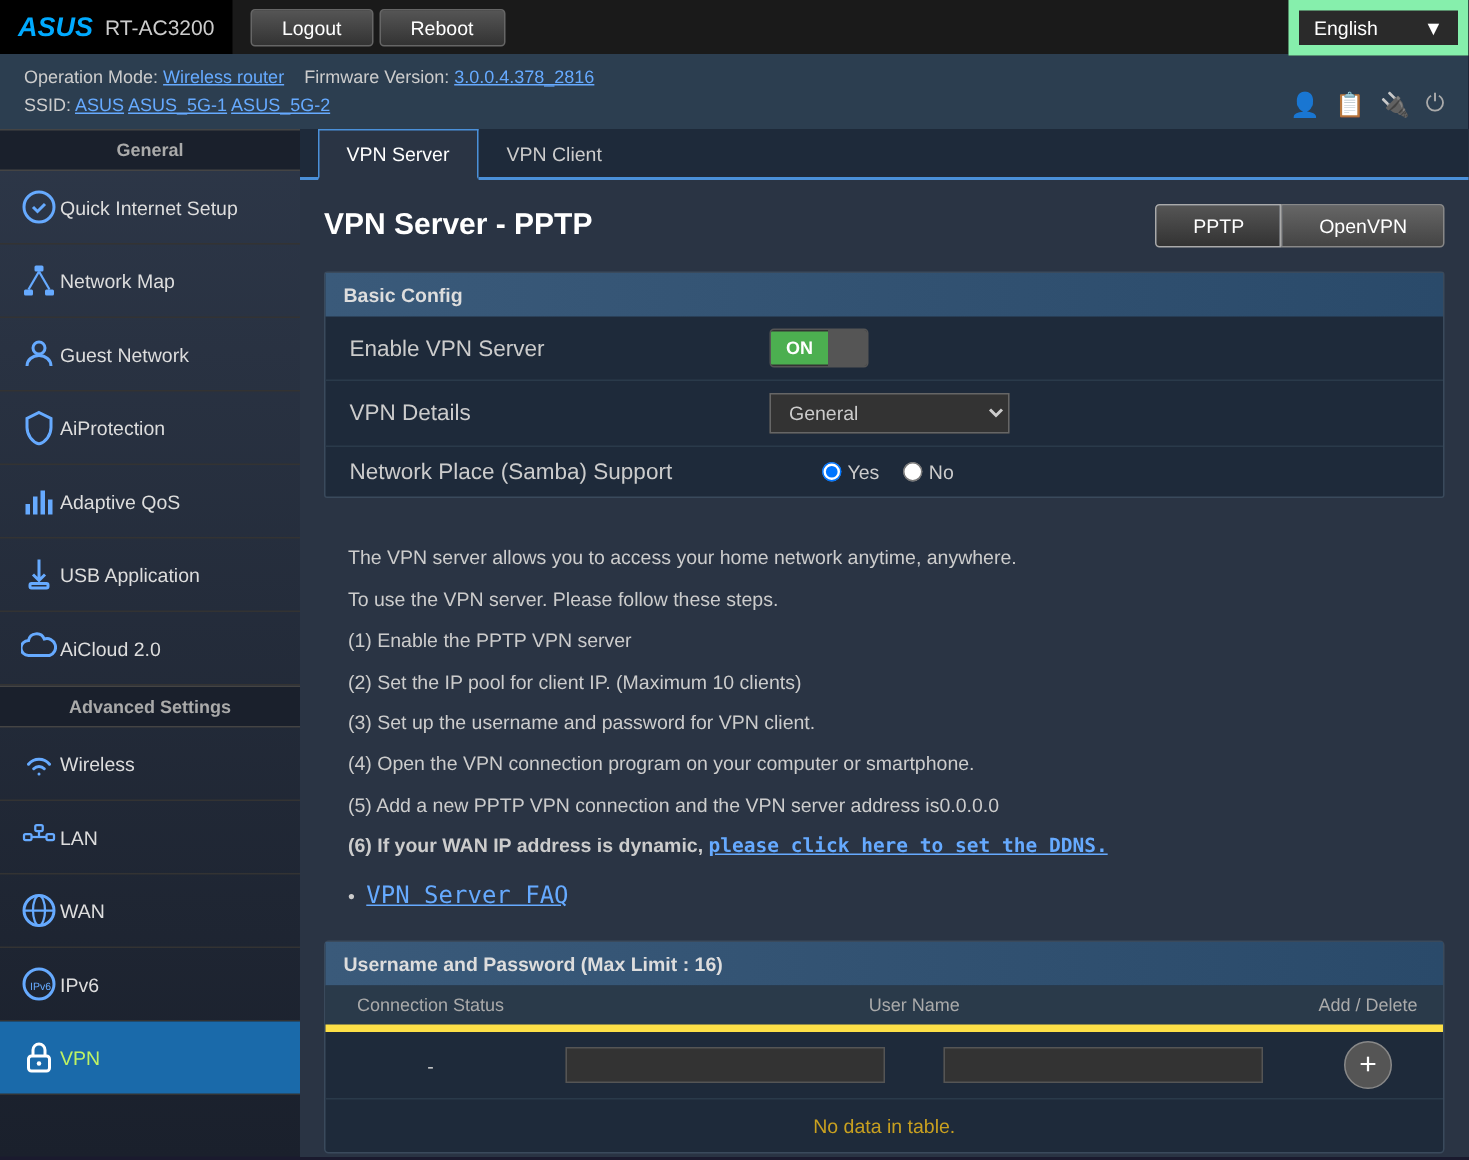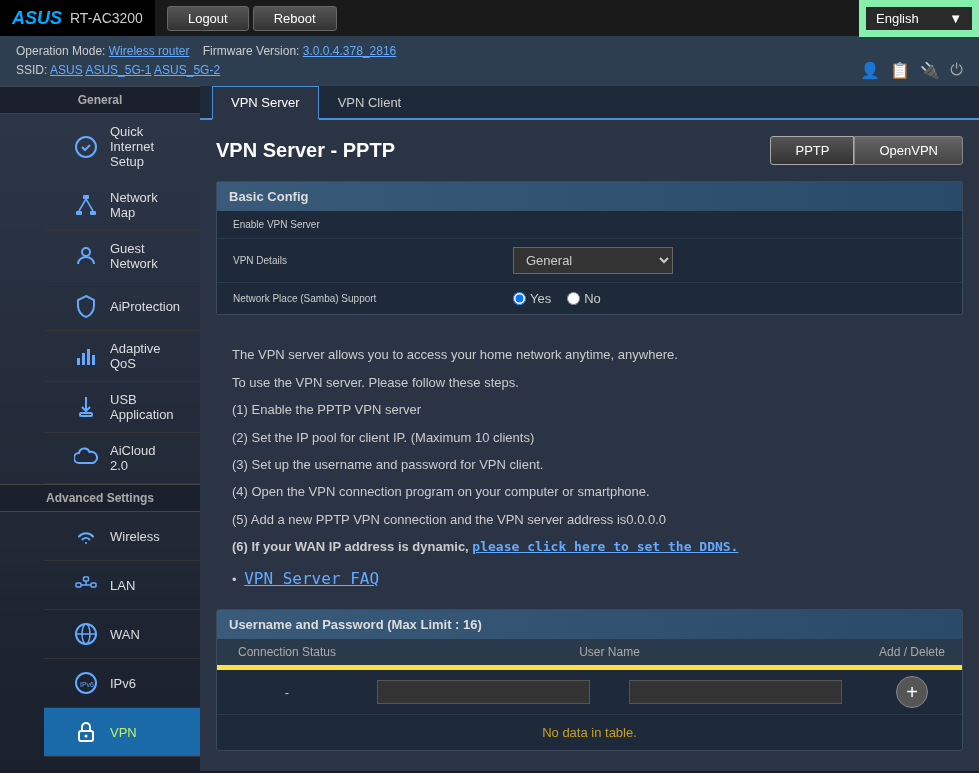--- a/index.html
+++ b/index.html
@@ -19,21 +19,21 @@
     .info-left { line-height: 1.6; }
     .info-left a { color: #6af; text-decoration: underline; }
     .info-icons { display: flex; gap: 10px; color: #aaa; font-size: 16px; }
 
     
     .main-layout { display: flex; height: calc(773px - 36px - 52px); }
 
     
     .sidebar { width: 200px; background: linear-gradient(to bottom, #2d3748, #1a202c); min-height: 100%; flex-shrink: 0; }
     .sidebar-title { color: #aaa; font-size: 12px; text-align: center; padding: 6px 0; background: #1a202c; border-top: 1px solid #444; border-bottom: 1px solid #444; font-weight: bold; }
-    .sidebar-item { display: flex; align-items: center; padding: 10px 28px; color: #ddd; cursor: pointer; font-size: 13px; gap: 10px; border-bottom: 1px solid #333; margin-left: 44px; }
+    .sidebar-item { display: flex; align-items: center; padding: 10px 12px; color: #ddd; cursor: pointer; font-size: 13px; border-bottom: 1px solid #333; }
     .sidebar-item.active { background: #1a6aaa; color: #bef264; }
     .sidebar-icon { width: 28px; height: 28px; display: flex; align-items: center; justify-content: center; flex-shrink: 0; }
 
     
     .content { flex: 1; background: #2a3444; overflow-y: auto; padding: 0; }
     .tab-bar { background: #1e2a3a; display: flex; border-bottom: 2px solid #4a90d9; padding: 0 12px; }
     .tab { padding: 8px 18px; color: #ccc; cursor: pointer; font-size: 13px; border: 1px solid transparent; border-bottom: none; margin-bottom: -2px; }
     .tab.active { background: #2a3444; color: #fff; border-color: #4a90d9; border-bottom: 2px solid #2a3444; }
 
     .content-inner { padding: 16px; }
@@ -42,22 +42,22 @@
     .type-buttons { display: flex; }
     .type-btn { padding: 6px 24px; background: linear-gradient(to bottom, #666, #444); color: #fff; border: 1px solid #888; cursor: pointer; font-size: 13px; }
     .type-btn.active { background: linear-gradient(to bottom, #555, #333); border-color: #aaa; }
     .type-btn:first-child { border-radius: 3px 0 0 3px; }
     .type-btn:last-child { border-radius: 0 3px 3px 0; }
 
     
     .config-section { background: #1e2a3a; border: 1px solid #3a4a5c; margin-bottom: 16px; border-radius: 2px; }
     .config-header { background: linear-gradient(to right, #3a5a7a, #2a4a6a); padding: 7px 12px; color: #ddd; font-size: 13px; font-weight: bold; }
     .config-row { display: flex; align-items: center; padding: 8px 16px; border-bottom: 1px solid #2a3a4a; }
-    .config-row:last-child { border-bottom: none; }
-    .config-label { width: 280px; color: #ccc; font-size: 10px; }
+    .config-row:last-child { border-bottom: none; gap: 35px; }
+    .config-label { width: 280px; color: #ccc; font-size: 15px; }
     .config-value { flex: 1; display: flex; align-items: center; gap: 10px; }
 
     
     .toggle { display: flex; align-items: center; background: #333; border: 1px solid #555; border-radius: 3px; overflow: hidden; }
     .toggle-on { background: #4caf50; color: #fff; padding: 4px 10px; font-size: 12px; font-weight: bold; }
     .toggle-off { background: #555; width: 26px; height: 24px; }
 
     
     .config-select { background: #333; color: #ccc; border: 1px solid #666; padding: 4px 8px; font-size: 13px; min-width: 160px; }
 
@@ -286,20 +286,26 @@
           <button class="type-btn active">PPTP</button>
           <button class="type-btn">OpenVPN</button>
         </div>
       </div>
 
       <div class="config-section">
         <div class="config-header">Basic Config</div>
 
         <div class="config-row">
           <div class="config-label">Enable VPN Server</div>
+          <div class="config-value">
+            <div class="toggle">
+              <div class="toggle-on">ON</div>
+              <div class="toggle-off"></div>
+            </div>
+          </div>
         </div>
 
         <div class="config-row">
           <div class="config-label">VPN Details</div>
           <div class="config-value">
             <select class="config-select">
               <option>General</option>
               <option>Advanced</option>
             </select>
           </div>

